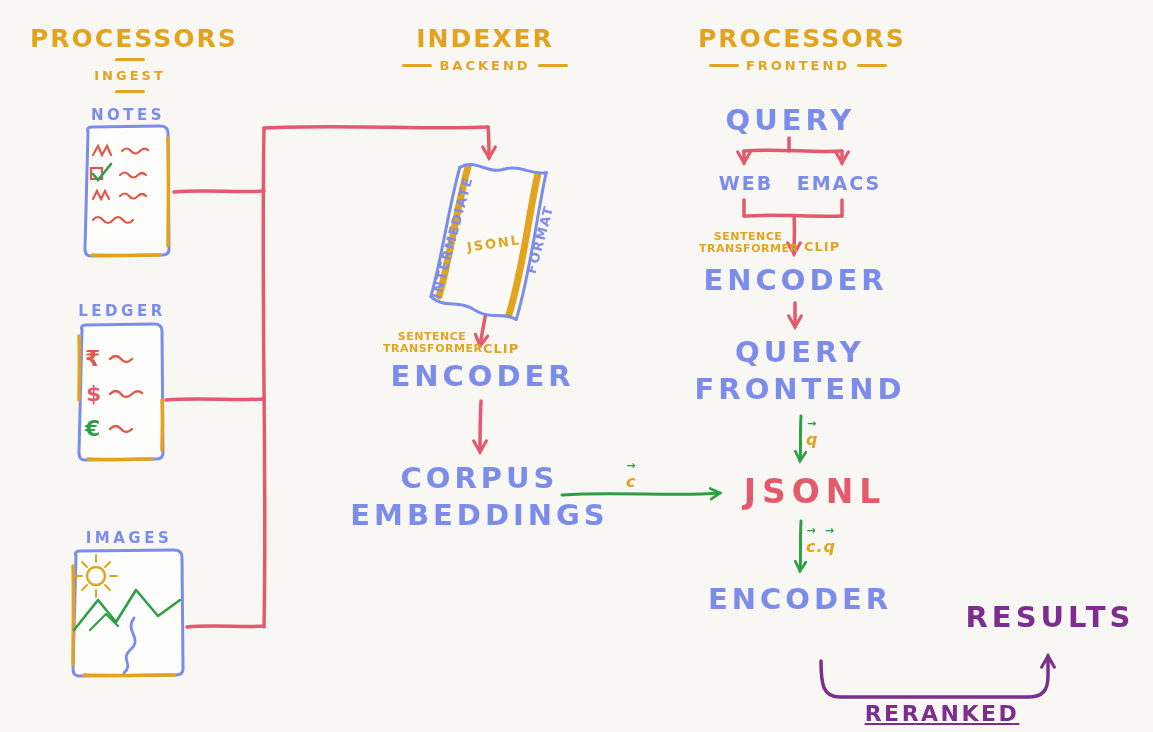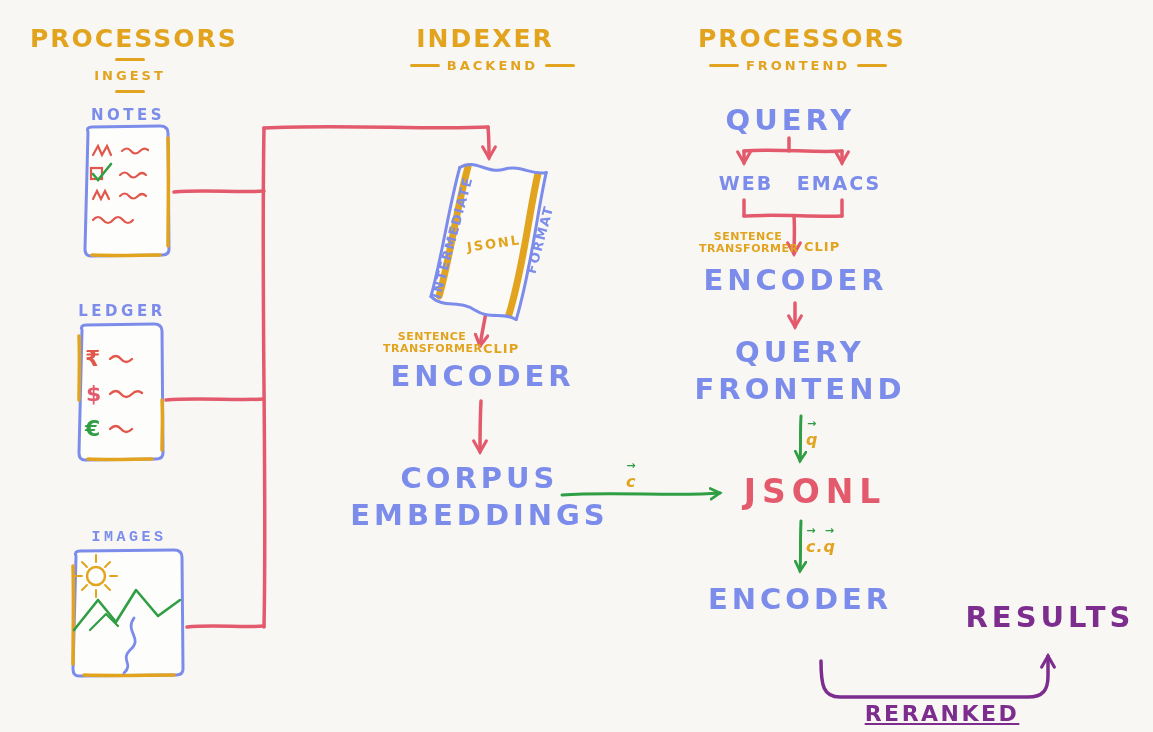--- a/index.html
+++ b/index.html
@@ -93,21 +93,21 @@
   </svg>
 
   <div class="col-title" style="left:30px;top:24px;width:200px;">PROCESSORS</div>
   <div class="subtitle" style="left:40px;top:58px;width:180px;flex-direction:column;">
     <span class="line"></span>
     <span>INGEST</span>
     <span class="line"></span>
   </div>
 
   <div class="col-title" style="left:395px;top:24px;width:180px;">INDEXER</div>
-  <div class="subtitle" style="left:395px;top:58px;width:180px;justify-content:flex-end;">
+  <div class="subtitle" style="left:395px;top:58px;width:180px;">
     <span class="line"></span>
     <span>BACKEND</span>
     <span class="line"></span>
   </div>
 
   <div class="col-title" style="left:698px;top:24px;width:200px;">PROCESSORS</div>
   <div class="subtitle" style="left:698px;top:58px;width:200px;">
     <span class="line"></span>
     <span>FRONTEND</span>
     <span class="line"></span>
@@ -139,21 +139,21 @@
     <text x="13" y="46" font-size="22" font-weight="bold" fill="#e2574b">₹</text>
     <text x="14" y="81" font-size="22" font-weight="bold" fill="#e45a6d">$</text>
     <text x="13" y="116" font-size="22" font-weight="bold" fill="#2f9e44">€</text>
     <g stroke="#e2574b" stroke-width="2.4" fill="none" stroke-linecap="round">
       <path d="M38 39 q6 -6 11 0 q5 6 11 0"></path>
       <path d="M38 74 q6 -6 11 0 q5 6 11 0 q5 -5 10 -1"></path>
       <path d="M38 109 q6 -6 11 0 q5 6 11 0"></path>
     </g>
   </svg>
 
-  <div class="card-label" style="left:68px;top:529px;width:122px;font-family:Liberation Mono, monospace;">IMAGES</div>
+  <div class="card-label" style="left:68px;top:529px;width:122px;">IMAGES</div>
   <svg class="abs" style="left:66px;top:546px;" width="122" height="134" viewBox="0 0 122 134">
     <path d="M10 10 Q8 5 14 5 L108 4 Q116 4 116 11 L117 123 Q117 129 110 129 L13 130 Q7 130 7 123 Z" fill="#fdfdfb" stroke="#7c8ceb" stroke-width="3" stroke-linejoin="round"></path>
     <path d="M7 20 C8 55 7 85 7 118" stroke="#e2a41f" stroke-width="3.5" fill="none" stroke-linecap="round"></path>
     <path d="M18 129 C50 130 80 129 108 129" stroke="#e2a41f" stroke-width="3.5" fill="none" stroke-linecap="round"></path>
     <g stroke="#e2a41f" fill="none" stroke-linecap="round">
       <circle cx="30" cy="30" r="9" stroke-width="2.5"></circle>
       <path stroke-width="2" d="M30 16 V9 M30 44 V51 M16 30 H9 M44 30 H51 M21 21 L16 16 M39 21 L44 16 M21 39 L16 44 M39 39 L44 44"></path>
     </g>
     <path d="M8 84 L32 54 L50 76 L70 44 L92 70 L114 54" stroke="#2f9e44" stroke-width="2.6" fill="none" stroke-linecap="round" stroke-linejoin="round"></path>
     <path d="M24 84 L40 68 L52 80" stroke="#2f9e44" stroke-width="2.2" fill="none" stroke-linecap="round" stroke-linejoin="round"></path>

